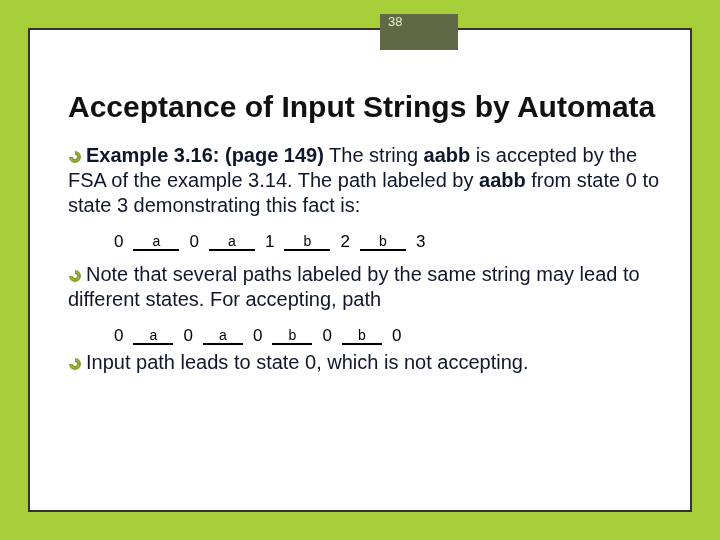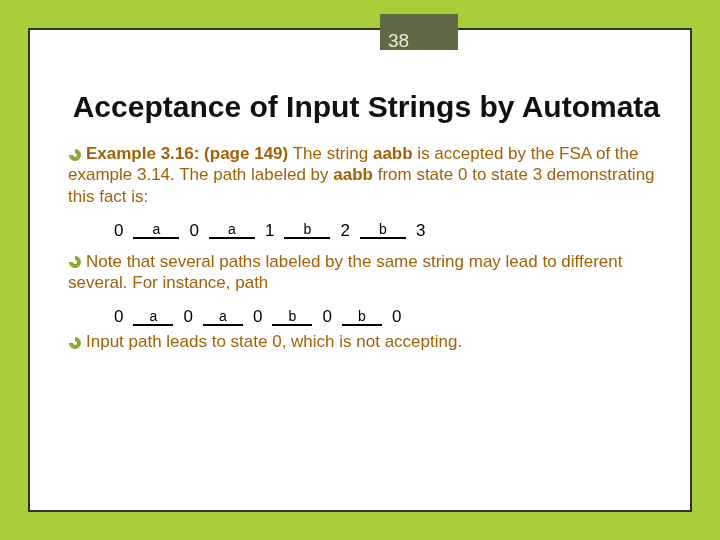--- a/index.html
+++ b/index.html
@@ -21,45 +21,45 @@
     border: 2px solid #333;
   }
   .page-badge {
     position: absolute;
     left: 380px;
     top: 14px;
     width: 78px;
     height: 36px;
     background: #5f6945;
     color: #eaeada;
-    font-size: 19px;
+    font-size: 13px;
     display: flex;
     align-items: flex-start;
     justify-content: flex-start;
-    padding: 16px 8px;
+    padding: 0 8px;
     z-index: 5;
   }
   .content {
     position: absolute;
     left: 38px;
     right: 30px;
     top: 60px;
     bottom: 20px;
   }
   h1.title {
-    text-align: right;
+    text-align: left;
     font-size: 30px;
     font-weight: bold;
     color: #111;
     line-height: 1.1;
     margin-bottom: 20px;
   }
   .para {
-    font-size: 17px;
-    color: #a16207;
+    font-size: 20px;
+    color: #0f172a;
     line-height: 1.25;
     margin-bottom: 14px;
   }
   .bullet {
     display: inline-block;
     vertical-align: middle;
     margin-right: 4px;
     color: #8aa028;
   }
   .bullet svg { display: block; }
@@ -137,21 +137,21 @@
         </span>
       <span class="node">3</span>
     </div>
 
     <p class="para">
       <span class="bullet">
         <svg width="14" height="14" viewBox="0 0 14 14">
             <path d="M7 2 a5 5 0 1 1 -5 5" fill="none" stroke="#8aa028" stroke-width="2"></path>
             <path d="M7 4 a3 3 0 1 1 -3 3" fill="none" stroke="#8aa028" stroke-width="2"></path>
           </svg>
-      </span><span>Note that several paths labeled by the same string may lead to different several. For instance, path</span>
+      </span><span>Note that several paths labeled by the same string may lead to different states. For accepting, path</span>
     </p>
 
     <div class="path-row compact">
       <span class="node">0</span>
       <span class="edge">
           <span class="edge-label">a</span>
           <span class="edge-line"></span>
         </span>
       <span class="node">0</span>
       <span class="edge">

